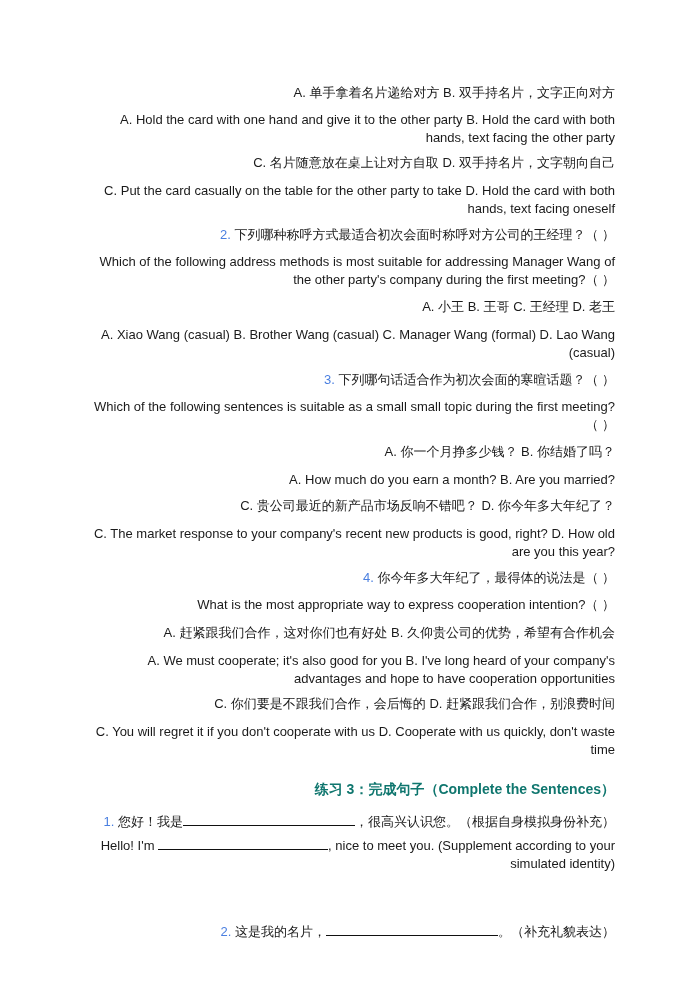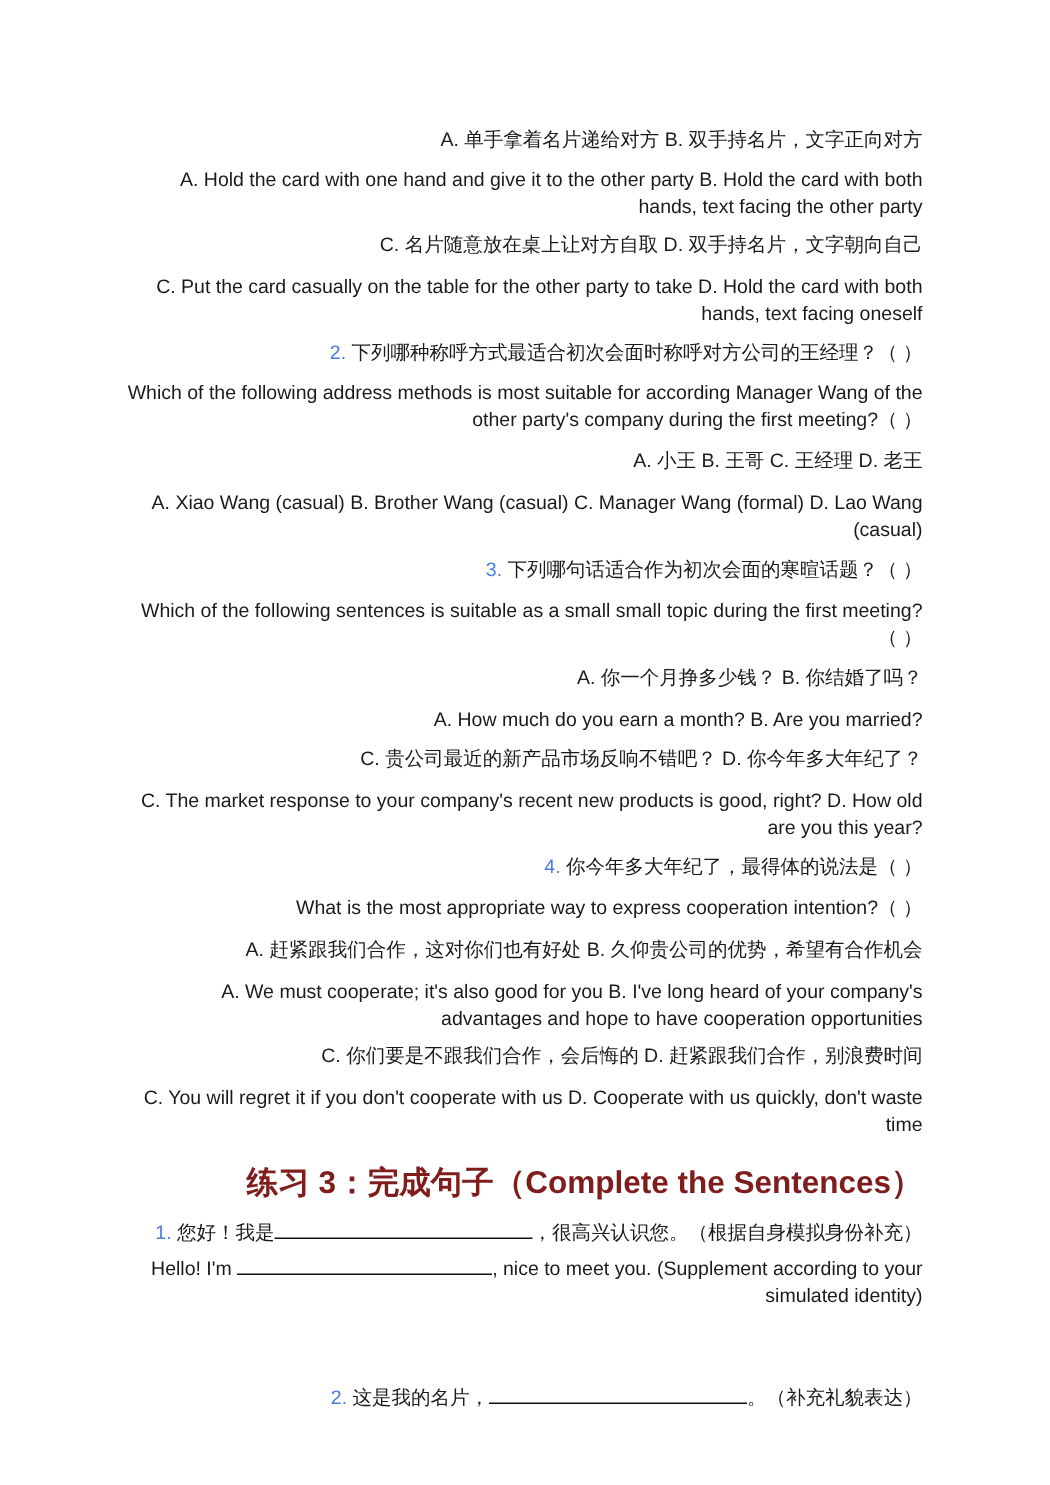--- a/index.html
+++ b/index.html
@@ -1,38 +1,38 @@
 <!DOCTYPE html>
 <html><head>
 <meta charset="utf-8">
 <style>
   html, body { margin: 0; padding: 0; background: #ffffff; }
   body { width: 700px; height: 990px; position: relative; overflow: hidden;
          font-family: "Liberation Sans", "DejaVu Sans", sans-serif; color: #1a1a1a; }
   .page { position: absolute; left: 85px; top: 0; width: 530px; }
   .line { position: absolute; left: 0; width: 530px; font-size: 13px; line-height: 18px; white-space: normal; text-align: right; }
   .num { color: #4a7fe0; }
-  .heading { font-size: 21px; font-weight: bold; line-height: 24px; color: #7f1d1d; }
+  .heading { font-size: 14px; font-weight: bold; line-height: 24px; color: #0f766e; }
   .blank { display: inline-block; border-bottom: 1px solid #111; height: 13px; vertical-align: baseline; }
 </style>
 </head>
 <body>
 
 <div class="page">
 
   <div class="line" style="top:84px">A. 单手拿着名片递给对方 B. 双手持名片，文字正向对方</div>
   <div class="line" style="top:111px">A. Hold the card with one hand and give it to the other party B. Hold the card with both hands, text facing the other party</div>
   <div class="line" style="top:154px">C. 名片随意放在桌上让对方自取 D. 双手持名片，文字朝向自己</div>
   <div class="line" style="top:182px">C. Put the card casually on the table for the other party to take D. Hold the card with both hands, text facing oneself</div>
 
   <div class="line" style="top:226px">
     <span class="num">2.</span>
     <span>下列哪种称呼方式最适合初次会面时称呼对方公司的王经理？（ ）</span>
   </div>
-  <div class="line" style="top:253px">Which of the following address methods is most suitable for according Manager Wang of the other party's company during the first meeting?（ ）</div>
+  <div class="line" style="top:253px">Which of the following address methods is most suitable for addressing Manager Wang of the other party's company during the first meeting?（ ）</div>
   <div class="line" style="top:298px">A. 小王 B. 王哥 C. 王经理 D. 老王</div>
   <div class="line" style="top:326px">A. Xiao Wang (casual) B. Brother Wang (casual) C. Manager Wang (formal) D. Lao Wang (casual)</div>
 
   <div class="line" style="top:371px">
     <span class="num">3.</span>
     <span>下列哪句话适合作为初次会面的寒暄话题？（ ）</span>
   </div>
   <div class="line" style="top:398px">Which of the following sentences is suitable as a small small topic during the first meeting?（ ）</div>
   <div class="line" style="top:443px">A. 你一个月挣多少钱？ B. 你结婚了吗？</div>
   <div class="line" style="top:471px">A. How much do you earn a month? B. Are you married?</div>

